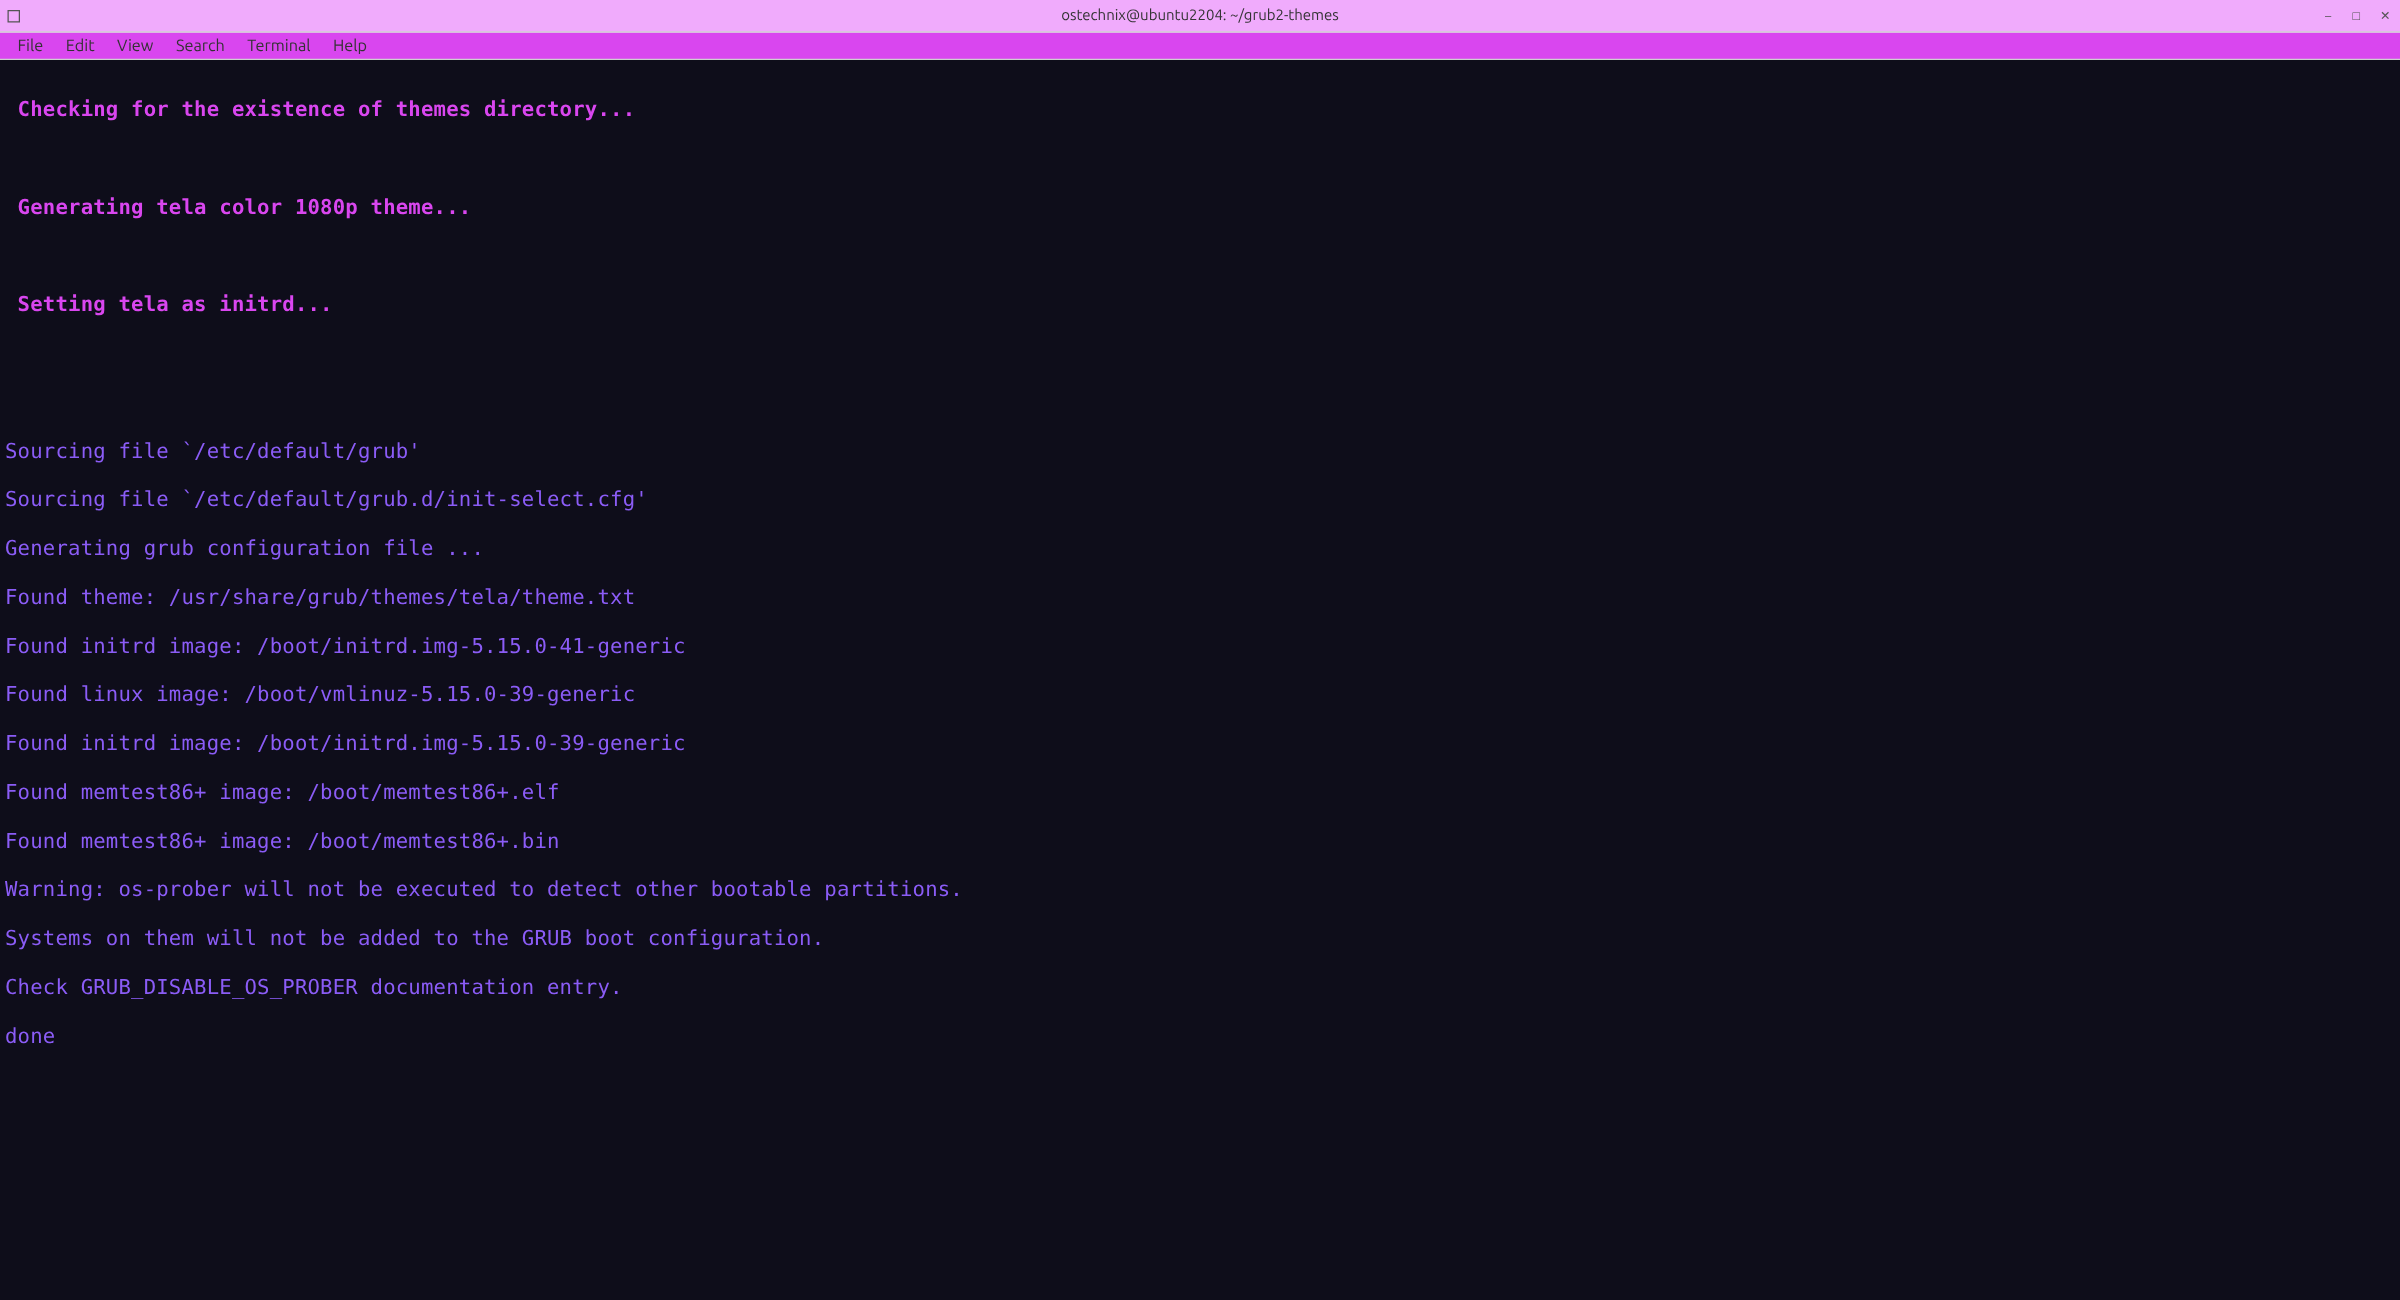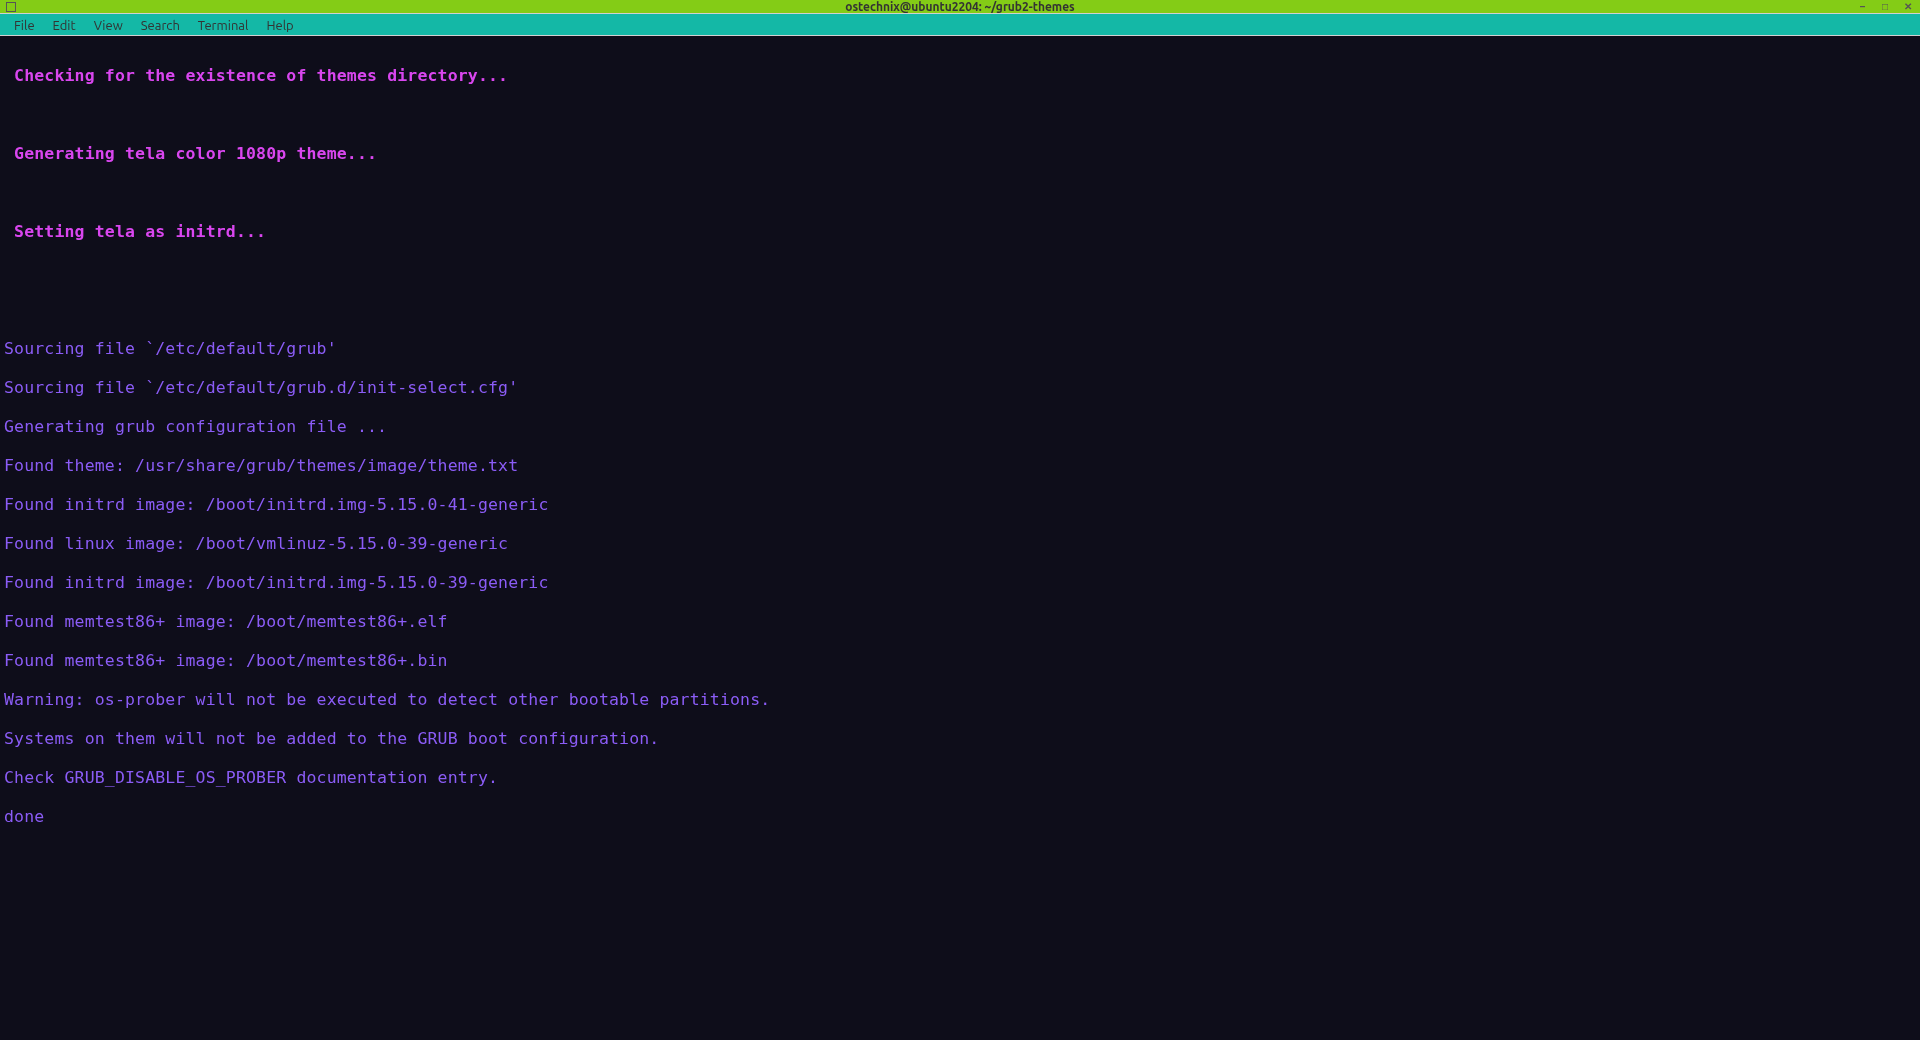--- a/index.html
+++ b/index.html
@@ -6,28 +6,28 @@
     body {
       font-family: -apple-system, "Segoe UI", "Ubuntu", sans-serif;
       background: #f0f0f0;
       width: 1920px;
       height: 1040px;
       overflow: hidden;
       display: flex;
       flex-direction: column;
     }
     .titlebar {
-      height: 14px;
-      background: #84cc16;
+      height: 26px;
+      background: #f0abfc;
       display: flex;
       align-items: center;
       justify-content: center;
       position: relative;
       font-size: 12px;
-      font-weight: 700;
+      font-weight: 400;
       color: #333;
       border-bottom: 1px solid #d0d0d0;
     }
     .titlebar-left {
       position: absolute;
       left: 6px;
       display: flex;
       align-items: center;
     }
     .titlebar-right {
@@ -41,21 +41,21 @@
       width: 10px;
       height: 10px;
       display: inline-block;
       color: #555;
       font-size: 10px;
       line-height: 10px;
       cursor: pointer;
     }
     .menubar {
       height: 22px;
-      background: #14b8a6;
+      background: #d946ef;
       display: flex;
       align-items: center;
       padding: 0 6px;
       font-size: 13px;
       color: #333;
       gap: 2px;
       border-bottom: 1px solid #d0d0d0;
     }
     .menu-item {
       padding: 2px 8px;
@@ -116,21 +116,21 @@
 <span class="term-line green-bold"> Checking for the existence of themes directory...</span>
 <span class="term-line"> </span>
 <span class="term-line green-bold"> Generating tela color 1080p theme...</span>
 <span class="term-line"> </span>
 <span class="term-line green-bold"> Setting tela as initrd...</span>
 <span class="term-line"> </span>
 <span class="term-line"> </span>
 <span class="term-line white">Sourcing file `/etc/default/grub'</span>
 <span class="term-line white">Sourcing file `/etc/default/grub.d/init-select.cfg'</span>
 <span class="term-line white">Generating grub configuration file ...</span>
-<span class="term-line white">Found theme: /usr/share/grub/themes/image/theme.txt</span>
+<span class="term-line white">Found theme: /usr/share/grub/themes/tela/theme.txt</span>
 <span class="term-line white">Found initrd image: /boot/initrd.img-5.15.0-41-generic</span>
 <span class="term-line white">Found linux image: /boot/vmlinuz-5.15.0-39-generic</span>
 <span class="term-line white">Found initrd image: /boot/initrd.img-5.15.0-39-generic</span>
 <span class="term-line white">Found memtest86+ image: /boot/memtest86+.elf</span>
 <span class="term-line white">Found memtest86+ image: /boot/memtest86+.bin</span>
 <span class="term-line white">Warning: os-prober will not be executed to detect other bootable partitions.</span>
 <span class="term-line white">Systems on them will not be added to the GRUB boot configuration.</span>
 <span class="term-line white">Check GRUB_DISABLE_OS_PROBER documentation entry.</span>
 <span class="term-line white">done</span>
 <span class="term-line"> </span>

